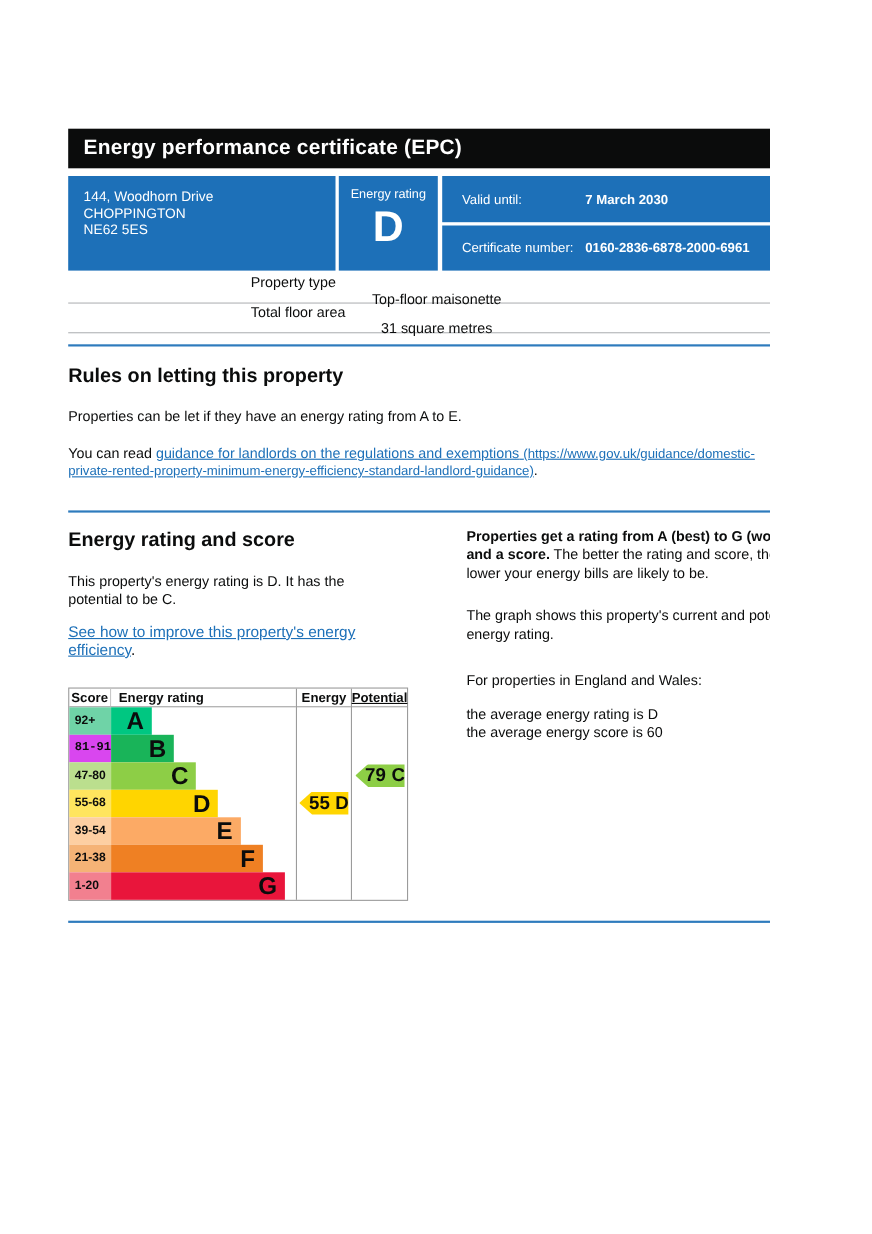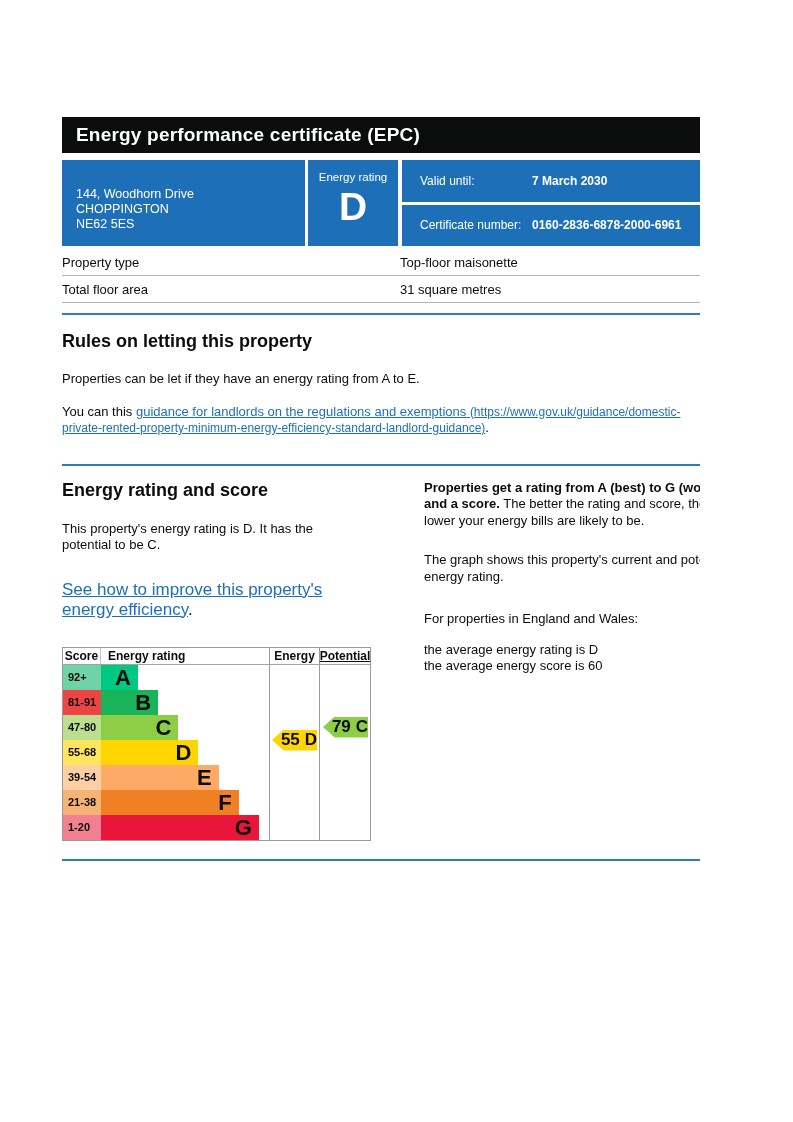--- a/index.html
+++ b/index.html
@@ -13,53 +13,53 @@
   
   .header-bar {
     height:36px; background:#0b0c0c; color:#ffffff;
     display:flex; align-items:center; padding-left:14px;
     font-size:19px; font-weight:bold; letter-spacing:0.2px;
   }
 
   
   .summary { margin-top:7px; display:flex; height:86px; }
   .blue { background:#1d70b8; color:#ffffff; }
-  .address-box { width:243px; padding:27px 10px 0 14px; font-size:12.5px; line-height:15px; }
+  .address-box { width:243px; padding:12px 10px 0 14px; font-size:12.5px; line-height:15px; }
   .rating-box { width:90px; margin-left:3px; text-align:center; padding-top:11px; }
   .rating-box .rating-label { font-size:11.5px; }
   .rating-box .rating-letter { font-size:39px; font-weight:bold; line-height:40px; margin-top:4px; }
   .meta-box { flex:1; margin-left:4px; display:flex; flex-direction:column; }
   .meta-row { flex:1; background:#1d70b8; color:#ffffff; display:flex; align-items:center; padding-left:18px; font-size:12px; }
   .meta-row + .meta-row { margin-top:3px; }
   .meta-label { width:112px; }
   .meta-value { font-weight:bold; }
 
   
   .prop-table { margin-top:3px; }
-  .prop-row { display:flex; align-items:center; height:27px; border-bottom:1px solid #b1b4b6; font-size:13px; }
+  .prop-row { display:flex; align-items:center; height:27px; border-bottom:1px solid #b1b4b6; font-size:13px;flex-direction:column; }
   .prop-label { width:338px; }
 
   .divider { border:none; border-top:2px solid #2e7bbd; }
   .d1 { margin-top:10px; }
   .d2 { margin-top:27px; }
   .d3 { margin-top:18px; }
 
   h2.section-heading { font-size:18px; line-height:21px; font-weight:bold; }
   .rules-heading { margin-top:16px; }
   .body-text { font-size:13px; line-height:16.5px; }
   .rules-p1 { margin-top:19px; }
   .rules-p2 { margin-top:16px; width:648px; }
   a.doc-link { color:#1d70b8; text-decoration:underline; cursor:pointer; }
   .link-url { font-size:12px; }
 
   
   .rating-flex { margin-top:14px; display:flex; }
   .col-left { width:362px; }
   .col-left .lead { margin-top:20px; width:290px; }
-  .col-left .improve { margin-top:26px; width:290px; font-size:17px; }
+  .col-left .improve { margin-top:12px; width:290px; font-size:14px; }
   .col-right { width:308px; }
   .col-right p + p { margin-top:23px; }
   .col-right .for-props { margin-top:26px; }
   .avg-list { list-style:none; margin-top:14px; }
   .avg-list li { line-height:16.5px; }
 
   
   .chart { margin-top:27px; width:309px; border:1px solid #9b9b9b; display:flex; background:#ffffff; }
   .chart-col-bands { width:206px; }
   .chart-col-current { width:50px; border-left:1px solid #9b9b9b; position:relative; }
@@ -121,21 +121,21 @@
       <div class="prop-row">
         <span class="prop-label">Total floor area</span>
         <span class="prop-value">31 square metres</span>
       </div>
     </div>
 
     <hr class="divider d1">
 
     <h2 class="section-heading rules-heading">Rules on letting this property</h2>
     <p class="body-text rules-p1">Properties can be let if they have an energy rating from A to E.</p>
-    <p class="body-text rules-p2"><span>You can this </span><a class="doc-link"><span>guidance for landlords on the regulations and exemptions</span> <span class="link-url">(https://www.gov.uk/guidance/domestic-private-rented-property-minimum-energy-efficiency-standard-landlord-guidance)</span></a><span>.</span></p>
+    <p class="body-text rules-p2"><span>You can read </span><a class="doc-link"><span>guidance for landlords on the regulations and exemptions</span> <span class="link-url">(https://www.gov.uk/guidance/domestic-private-rented-property-minimum-energy-efficiency-standard-landlord-guidance)</span></a><span>.</span></p>
 
     <hr class="divider d2">
 
     <div class="rating-flex">
       <div class="col-left">
         <h2 class="section-heading">Energy rating and score</h2>
         <p class="body-text lead">This property's energy rating is D. It has the potential to be C.</p>
         <p class="improve"><a class="doc-link">See how to improve this property's energy efficiency</a><span>.</span></p>
 
         <div class="chart">
@@ -145,21 +145,21 @@
               <span class="rating-h">Energy rating</span>
             </div>
             <div>
                 <div class="band-row">
                   <div class="score-cell" style="background: rgb(111, 211, 167);">92+</div>
                   <div class="bar-wrap">
                     <div class="band-bar" style="background: rgb(0, 199, 129); width: 22%;">A</div>
                   </div>
                 </div>
                 <div class="band-row">
-                  <div class="score-cell" style="background: #ef4444;">81-91</div>
+                  <div class="score-cell" style="background: #d946ef; font-family: Liberation Mono, monospace;">81-91</div>
                   <div class="bar-wrap">
                     <div class="band-bar" style="background: rgb(25, 180, 89); width: 34%;">B</div>
                   </div>
                 </div>
                 <div class="band-row">
                   <div class="score-cell" style="background: rgb(187, 223, 142);">47-80</div>
                   <div class="bar-wrap">
                     <div class="band-bar" style="background: rgb(141, 206, 70); width: 46%;">C</div>
                   </div>
                 </div>
@@ -184,21 +184,21 @@
                 <div class="band-row">
                   <div class="score-cell" style="background: rgb(242, 128, 143);">1-20</div>
                   <div class="bar-wrap">
                     <div class="band-bar" style="background: rgb(233, 21, 59); width: 94%;">G</div>
                   </div>
                 </div>
               </div>
           </div>
           <div class="chart-col-current">
             <div class="chart-head">Energy</div>
-          <div class="pointer" style="background: rgb(255, 213, 0); top: 82px;">
+          <div class="pointer" style="background: rgb(255, 213, 0); top: 94px;">
                 <span>55</span>
                 <span>D</span>
               </div>
             </div>
           <div class="chart-col-potential">
             <div class="chart-head">Potential</div>
           <div class="pointer" style="background: rgb(141, 206, 70); top: 69px;">
                 <span>79</span>
                 <span>C</span>
               </div>

